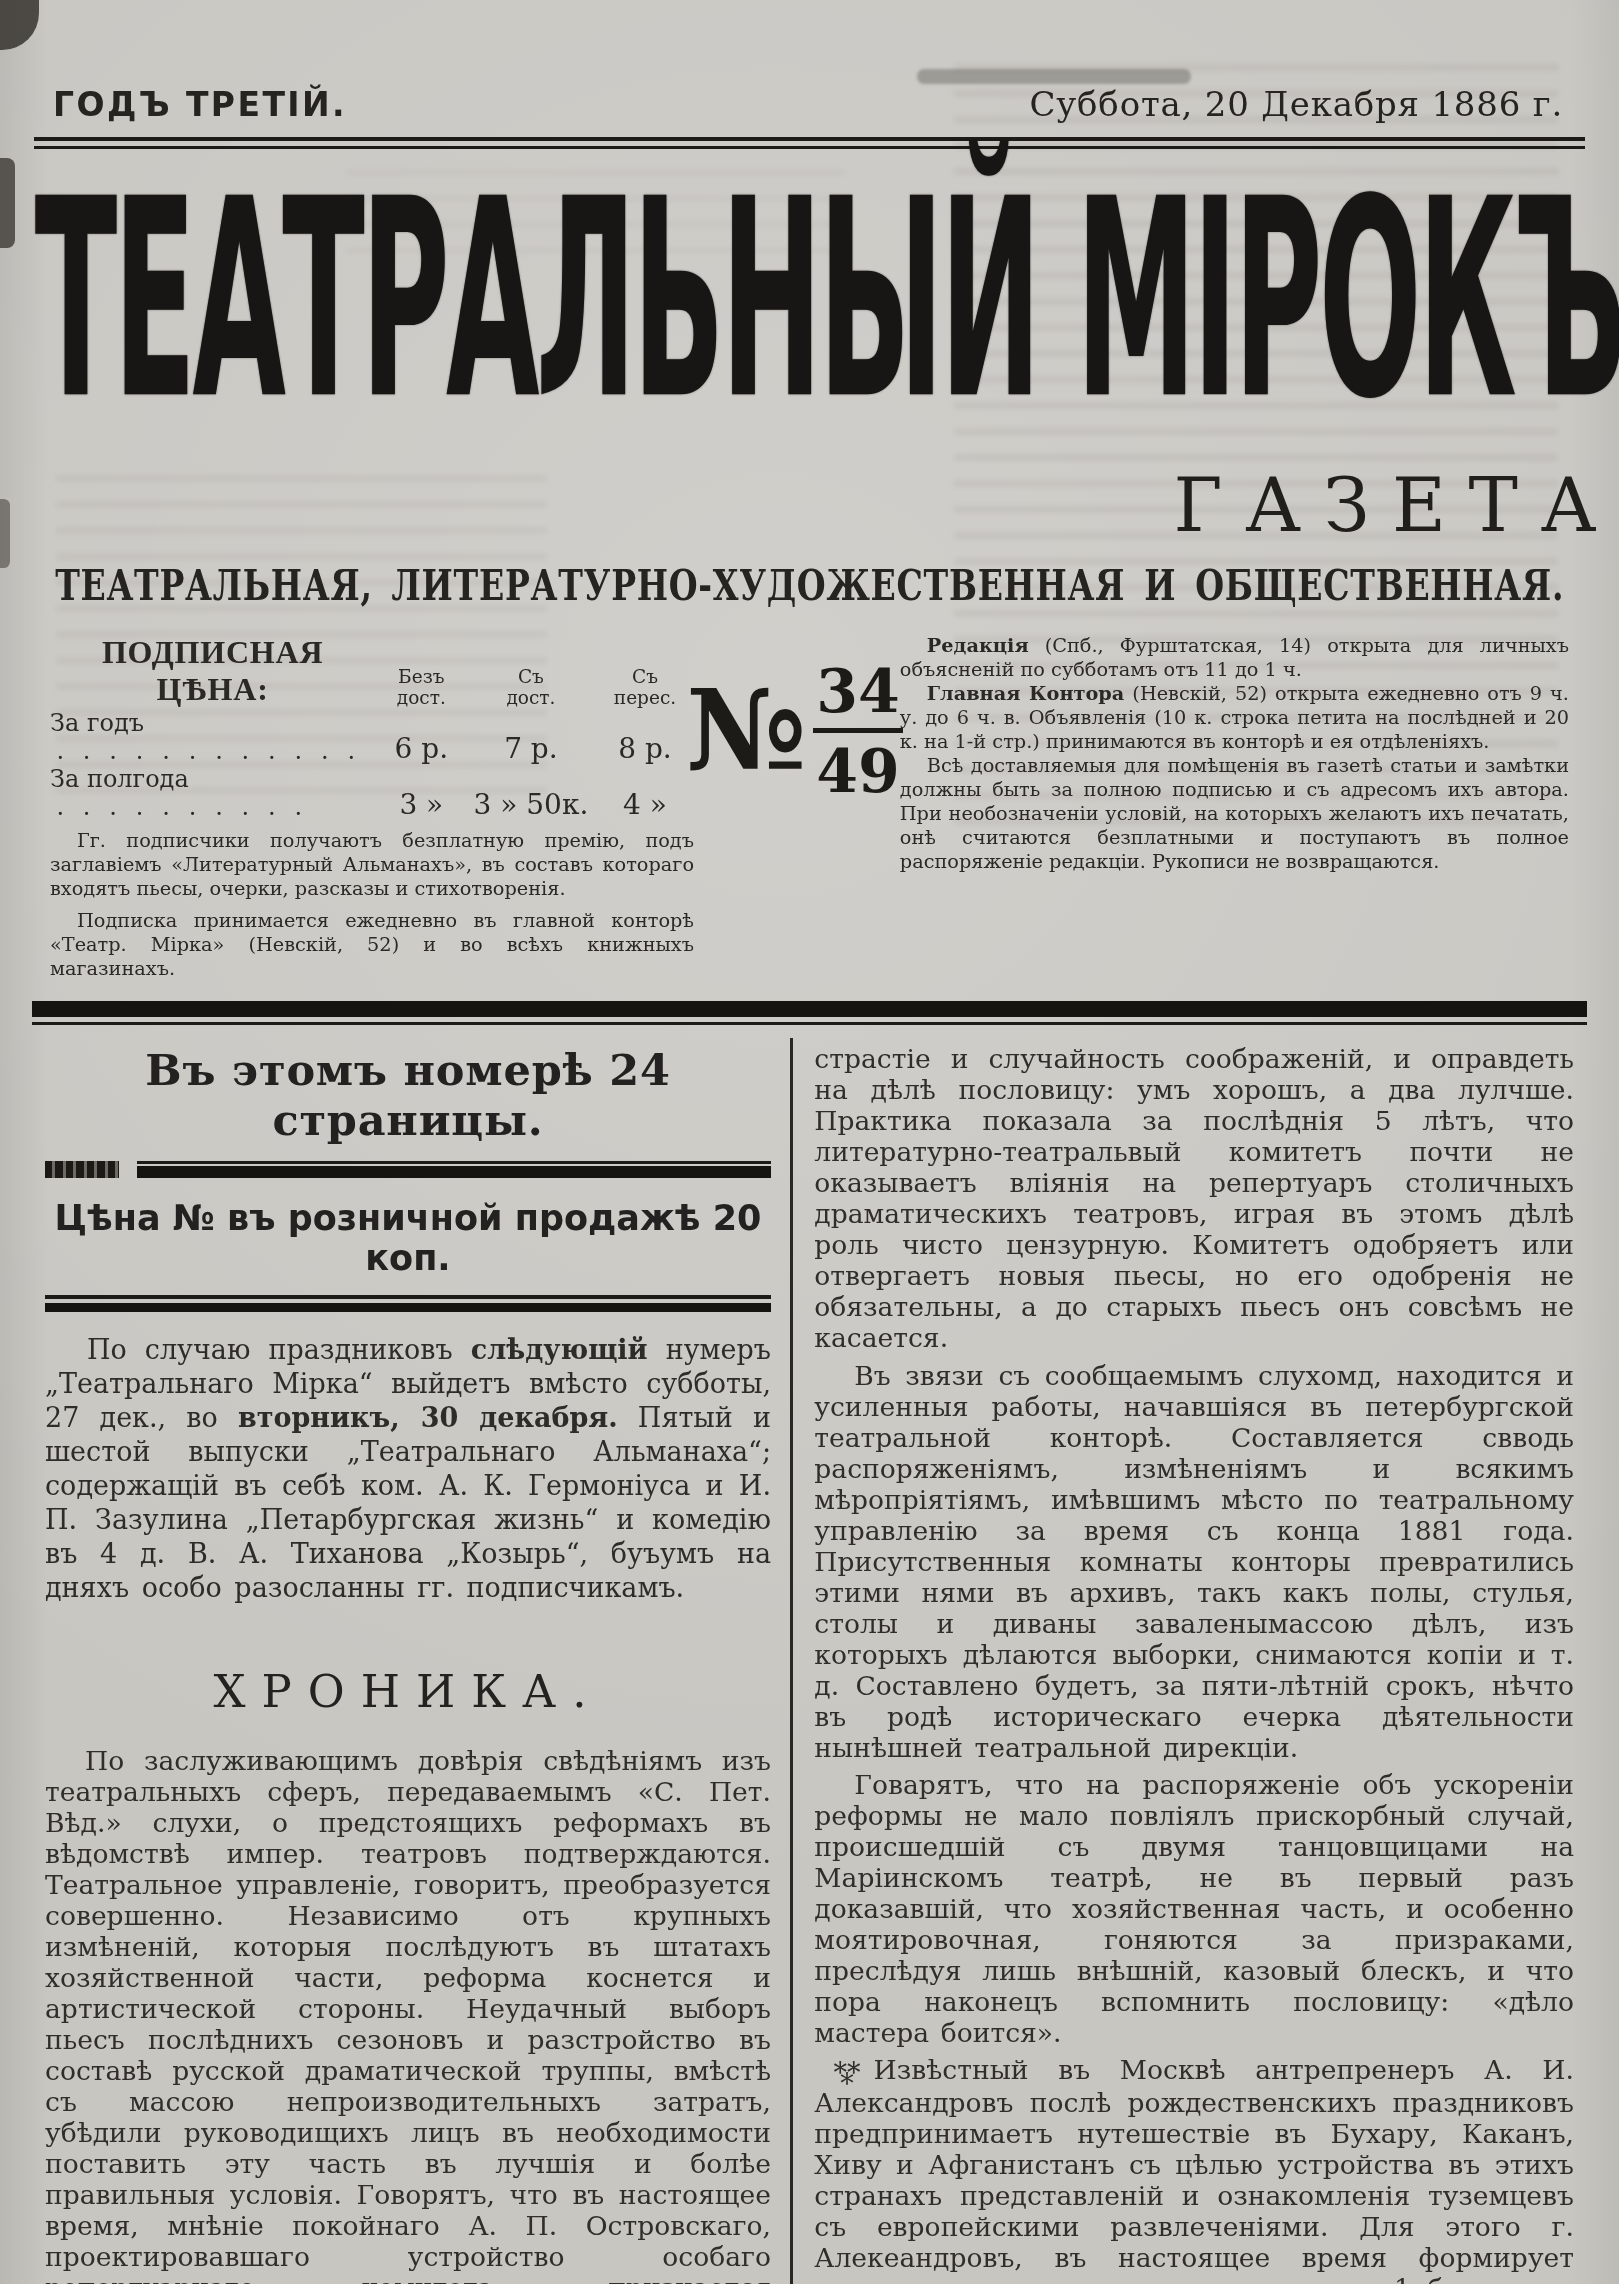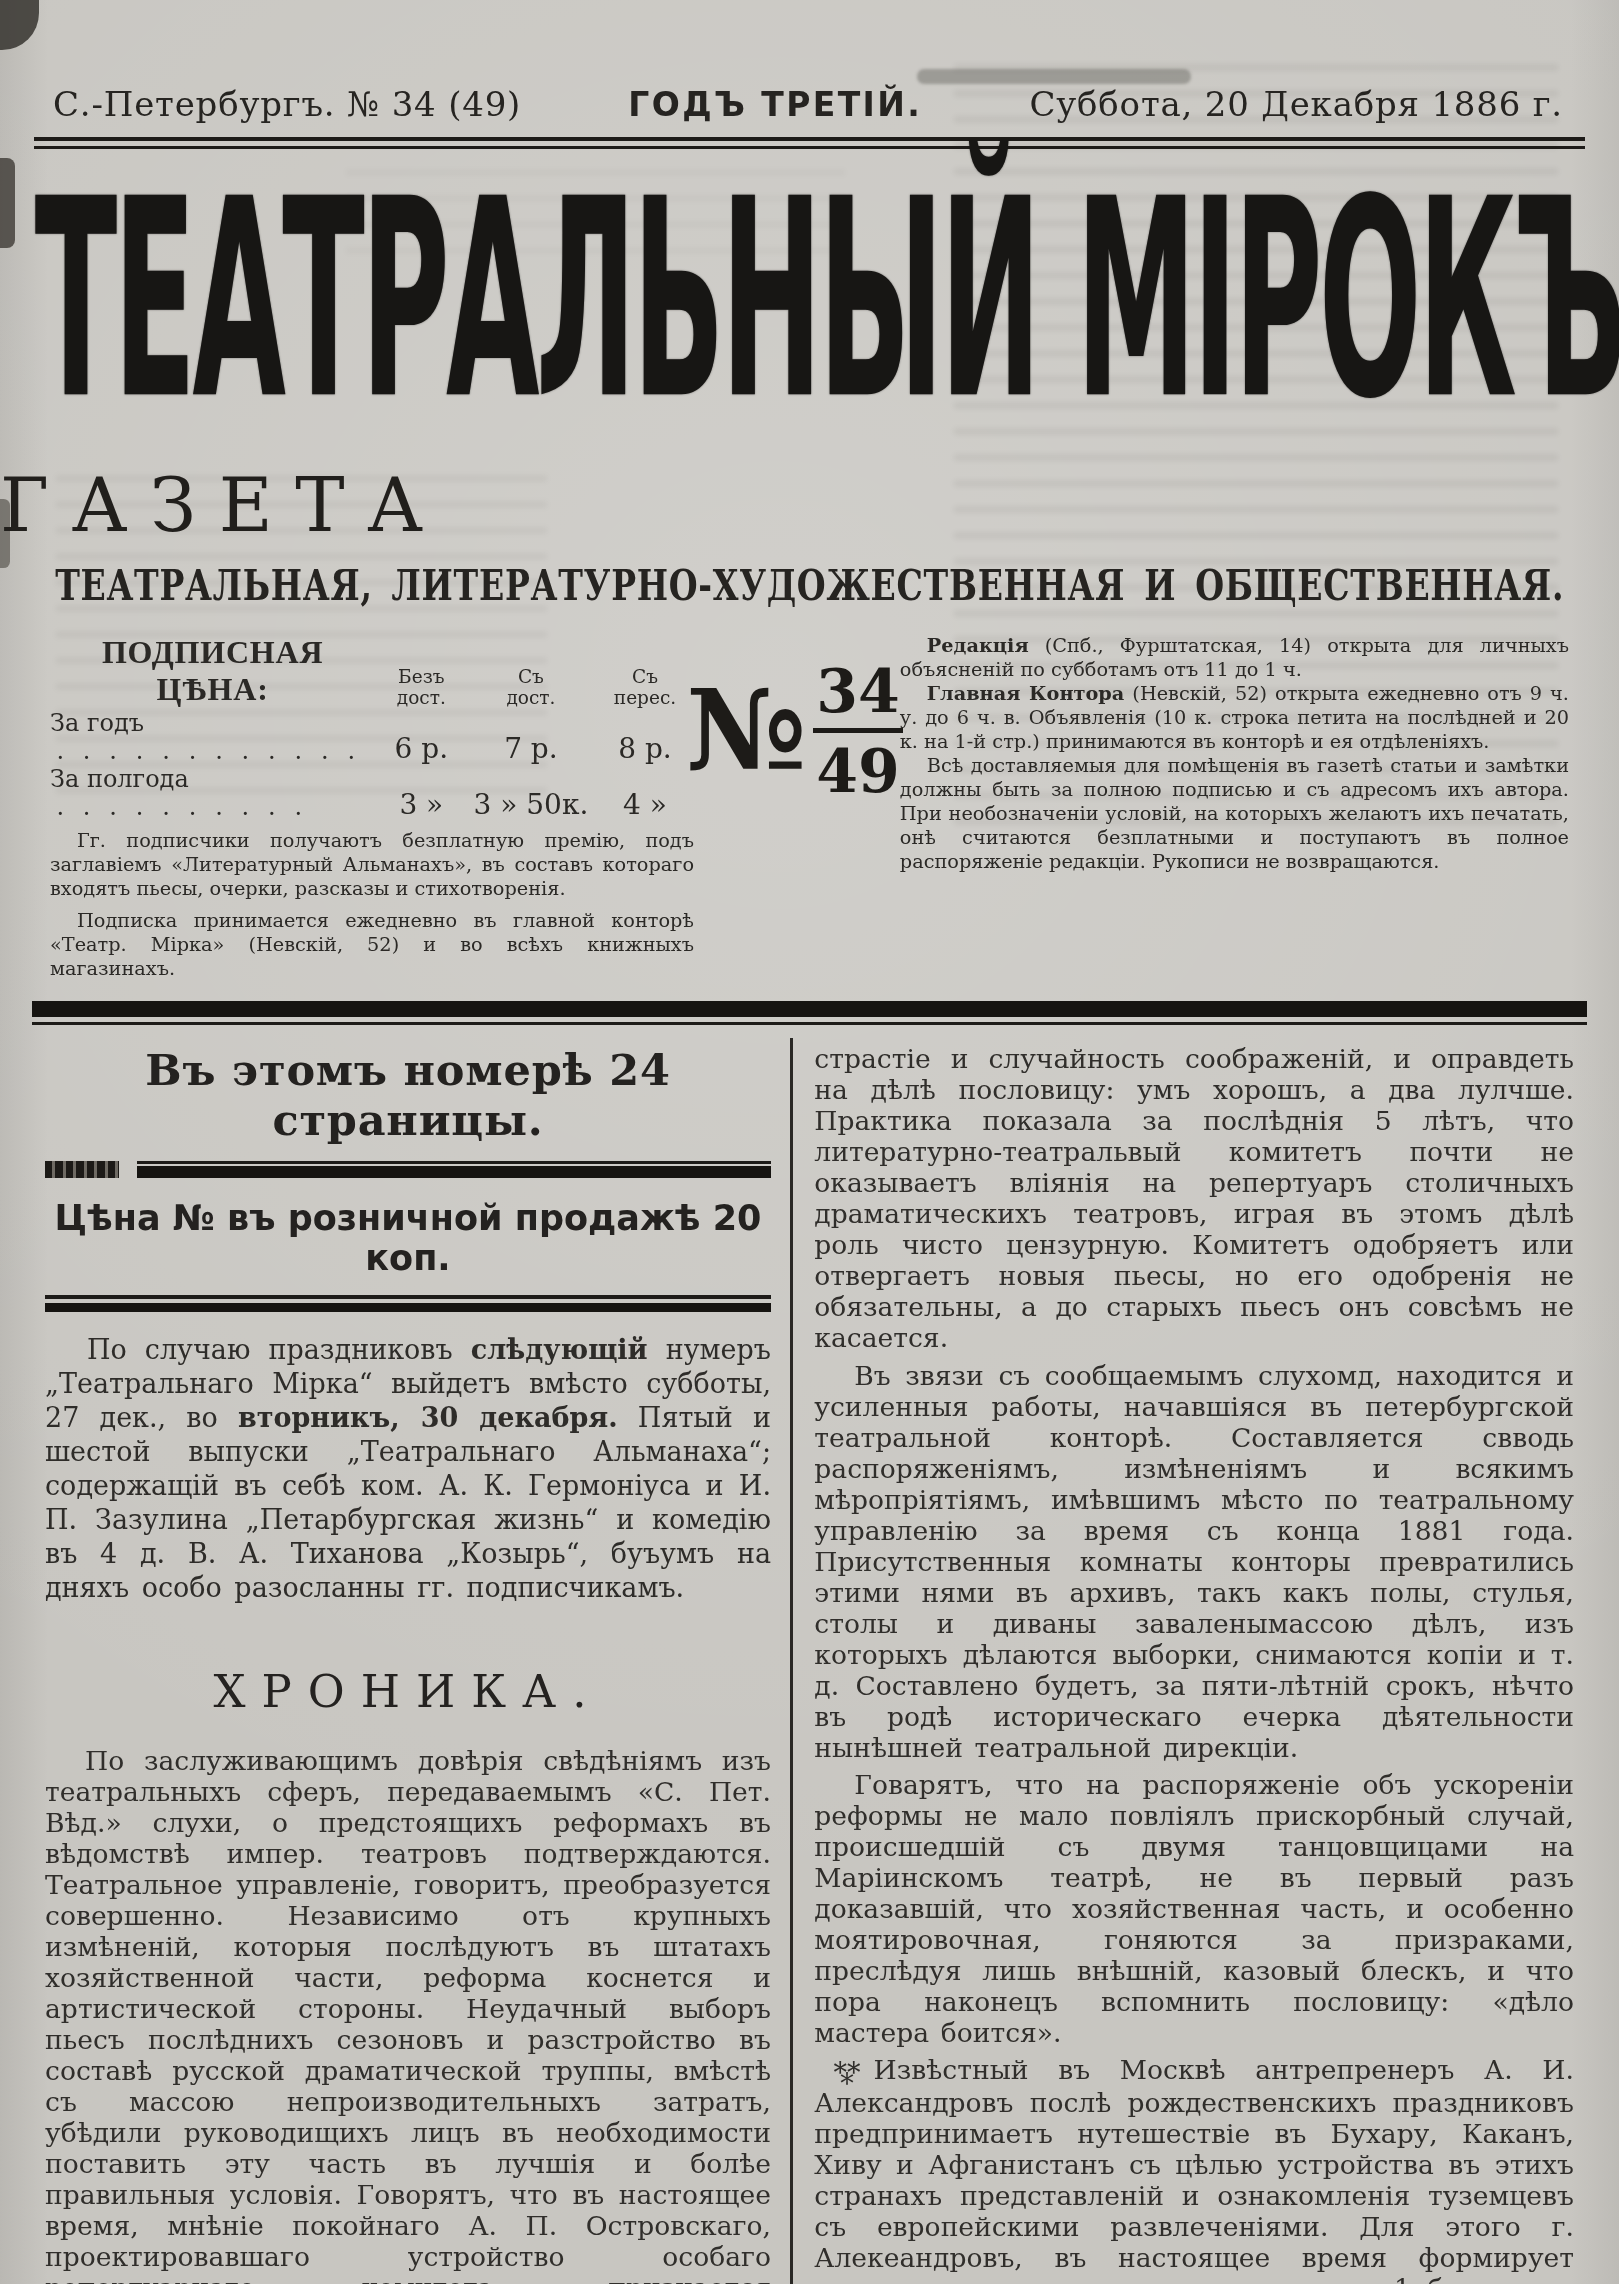--- a/index.html
+++ b/index.html
@@ -31,21 +31,21 @@
     padding:84px 56px 0 53px;font-size:34px;letter-spacing:0.8px;color:#262421;}
   .dl-center{font-family:"DejaVu Sans",sans-serif;font-weight:bold;font-size:33px;letter-spacing:2.4px;}
   .dl-rule{margin:13px 34px 0 34px;height:4.8px;border-top:4px solid #1d1b18;border-bottom:3.2px solid #1d1b18;}
 
   
   .masthead{height:266px;margin-top:13px;display:flex;justify-content:center;align-items:flex-start;overflow:visible;padding-left:39px;}
   .masthead-text{display:inline-block;white-space:nowrap;
     font-family:"DejaVu Sans",sans-serif;font-weight:bold;font-size:159px;line-height:1;
     letter-spacing:-4.8px;color:#171614;transform:scale(0.76,1.72);transform-origin:top center;
     text-shadow:0 0 1.6px rgba(20,18,16,.55);}
-  .gazeta{margin-top:37px;text-align:left;font-size:74px;line-height:1.1;
+  .gazeta{margin-top:37px;text-align:right;font-size:74px;line-height:1.1;
     letter-spacing:22.5px;color:#211f1c;}
   .tagline-wrap{margin-top:14.5px;display:flex;justify-content:center;}
   .tagline{display:inline-block;white-space:nowrap;font-weight:bold;font-size:39px;
     letter-spacing:0.8px;word-spacing:8px;color:#262421;transform:scale(0.85,1.12);}
 
   
   .info-row{display:flex;align-items:flex-start;margin:27px 50px 0 50px;}
   .sub-block{width:644px;flex:none;color:#2b2926;}
   .sub-grid{display:grid;grid-template-columns:1fr 89px 127px 98px;column-gap:1.6px;align-items:end;}
   .sub-heading{grid-column:1;grid-row:1;align-self:end;text-align:center;
@@ -106,21 +106,20 @@
 
   <div class="ghost g1"></div>
   <div class="ghost g2"></div>
   <div class="ghost g3"></div>
   <div class="smudge s-tl"></div>
   <div class="smudge s-l1"></div>
   <div class="smudge s-l2"></div>
   <div class="smudge s-t1"></div>
 
   <header class="dateline">
-    <span>С.-Петербургъ. № 34 (49)</span>
     <span class="dl-center">ГОДЪ ТРЕТІЙ.</span>
     <span>Суббота, 20 Декабря 1886 г.</span>
   </header>
   <div class="dl-rule"></div>
 
   <div class="masthead">
     <span class="masthead-text">ТЕАТРАЛЬНЫЙ МІРОКЪ</span>
   </div>
   <div class="gazeta">ГАЗЕТА</div>
   <div class="tagline-wrap">

